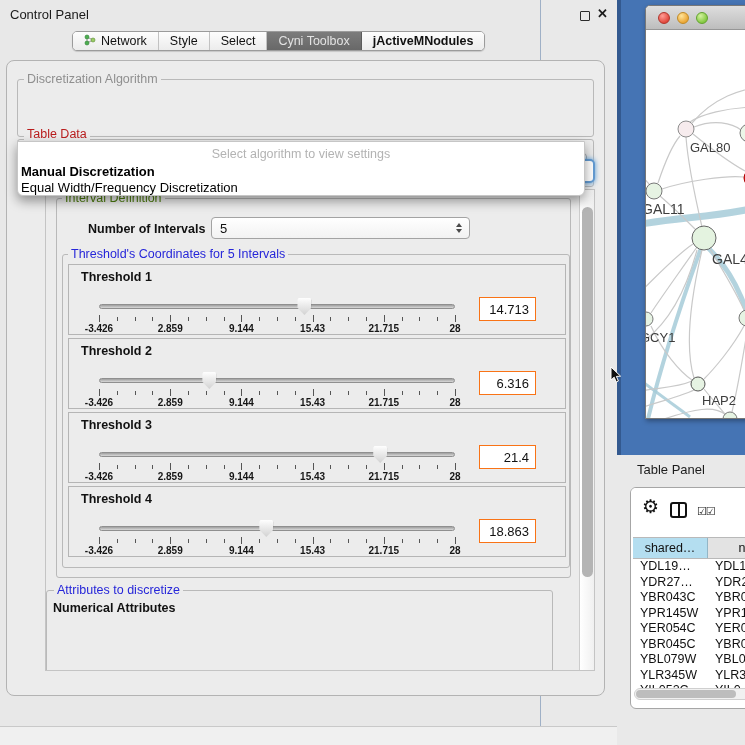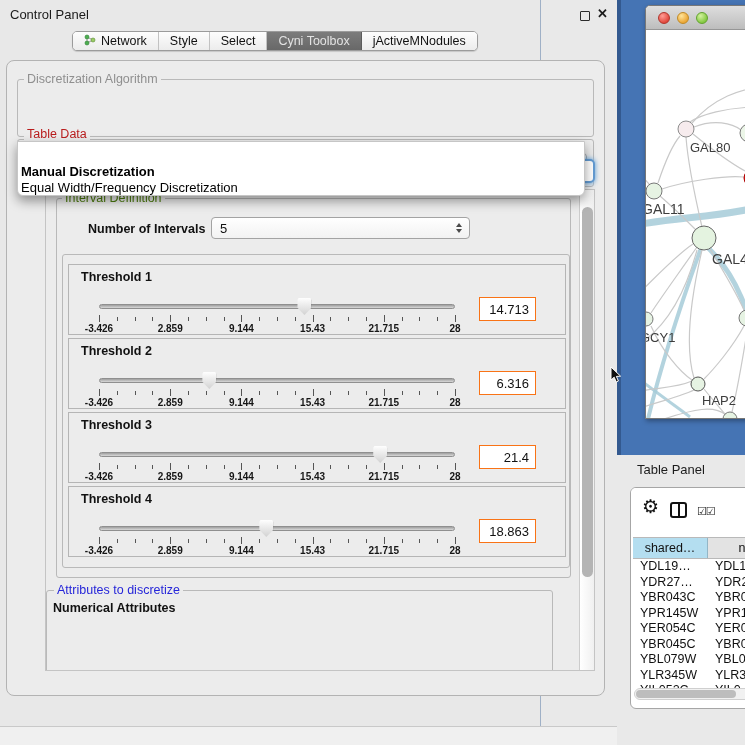--- a/index.html
+++ b/index.html
@@ -10,21 +10,21 @@
 
   
   #control-panel { left:0; top:0; width:541px; height:726px; background:#e8e8e8; border-right:1px solid #9fb0c6; }
   #cp-title { left:10px; top:7px; font-size:13px; color:#1b1b1b; }
   #float-box { left:580px; top:11px; width:10px; height:10px; border:1.6px solid #2b2b2b; border-radius:1px; }
   #close-x { left:597px; top:6px; font-size:13px; font-weight:bold; color:#1b1b1b; }
 
   
   #top-tabs { left:72px; top:31px; height:20px; display:flex; border:1px solid #9b9b9b; border-radius:5px; overflow:hidden; background:#fbfbfb; box-shadow:0 1px 1px rgba(0,0,0,.15); }
   .seg { display:flex; align-items:center; gap:5px; padding:0 11px; font-size:12.5px; color:#111; background:linear-gradient(#fdfdfd,#ececec); border-right:1px solid #c2c2c2; white-space:nowrap; }
-  .seg:last-child { border-right:none; }
+  .seg:last-child { border-right:none;font-weight:bold; }
   .seg.sel { background:linear-gradient(#7c7c7c,#686868); color:#e3e3e3; border-right:1px solid #5c5c5c; }
 
   
   #main-panel { left:6px; top:60px; width:599px; height:636px; background:#ececec; border:1px solid #b3b3b3; border-radius:8px; }
 
   .groupbox { position:absolute; border:1px solid #b9b9b9; border-radius:3px; }
   .grouplabel { position:absolute; font-size:12.5px; background:#ececec; padding:0 3px; white-space:nowrap; }
 
   
   #algo-popup { left:10px; top:80px; width:568px; height:55px; background:#fff; border:1px solid #c6c6c6; border-radius:0 0 6px 6px; box-shadow:0 5px 12px rgba(0,0,0,.4); z-index:30; }
@@ -134,20 +134,21 @@
         </div>
       </div>
 
     <div id="main-panel" class="abs">
 
       <div class="groupbox" style="left:10px;top:18px;width:577px;height:58px;"></div>
       <div class="grouplabel" style="left:17px;top:11px;color:#8f8f8f;">Discretization Algorithm</div>
       <div id="focus-combo" class="abs"></div>
 
       <div id="algo-popup" class="abs">
+        <div id="algo-hint" class="abs">Select algorithm to view settings</div>
         <div id="algo-item-1" class="abs">Manual Discretization</div>
         <div id="algo-item-2" class="abs">Equal Width/Frequency Discretization</div>
       </div>
 
       <div class="groupbox" style="left:10px;top:78px;width:577px;height:48px;"></div>
       <div class="grouplabel" style="left:17px;top:66px;color:#b91c1c;">Table Data</div>
       <div class="combo" style="left:18px;top:92px;width:562px;height:22px;">
         <span>galFiltered.sif default node</span>
         <span class="spinners">
             <span class="tri-up"></span>
@@ -163,20 +164,21 @@
         <div class="abs" style="left:42px;top:32px;font-size:12.5px;font-weight:bold;color:#111;">Number of Intervals</div>
         <div class="combo" style="left:165px;top:27px;width:259px;height:22px;">
           <span>5</span>
           <span class="spinners">
               <span class="tri-up"></span>
               <span class="tri-dn"></span>
             </span>
         </div>
 
         <div class="groupbox" style="left:16px;top:64px;width:508px;height:314px;"></div>
+        <div class="grouplabel" style="left:22px;top:57px;color:#2626d9;">Threshold's Coordinates for 5 Intervals</div>
 
         <div id="thresholds">
             <div class="thr-box" style="top: 74px;">
               <div class="thr-title">Threshold 1</div>
               <div class="slider-zone">
                 <div class="track"></div>
                 <div class="thumb" style="left: 57.7197%;"></div>
                 <div class="ticks">
                   <div class="tick major" style="left: 0%;"></div>
                   <div class="tick minor" style="left: 5%;"></div>

